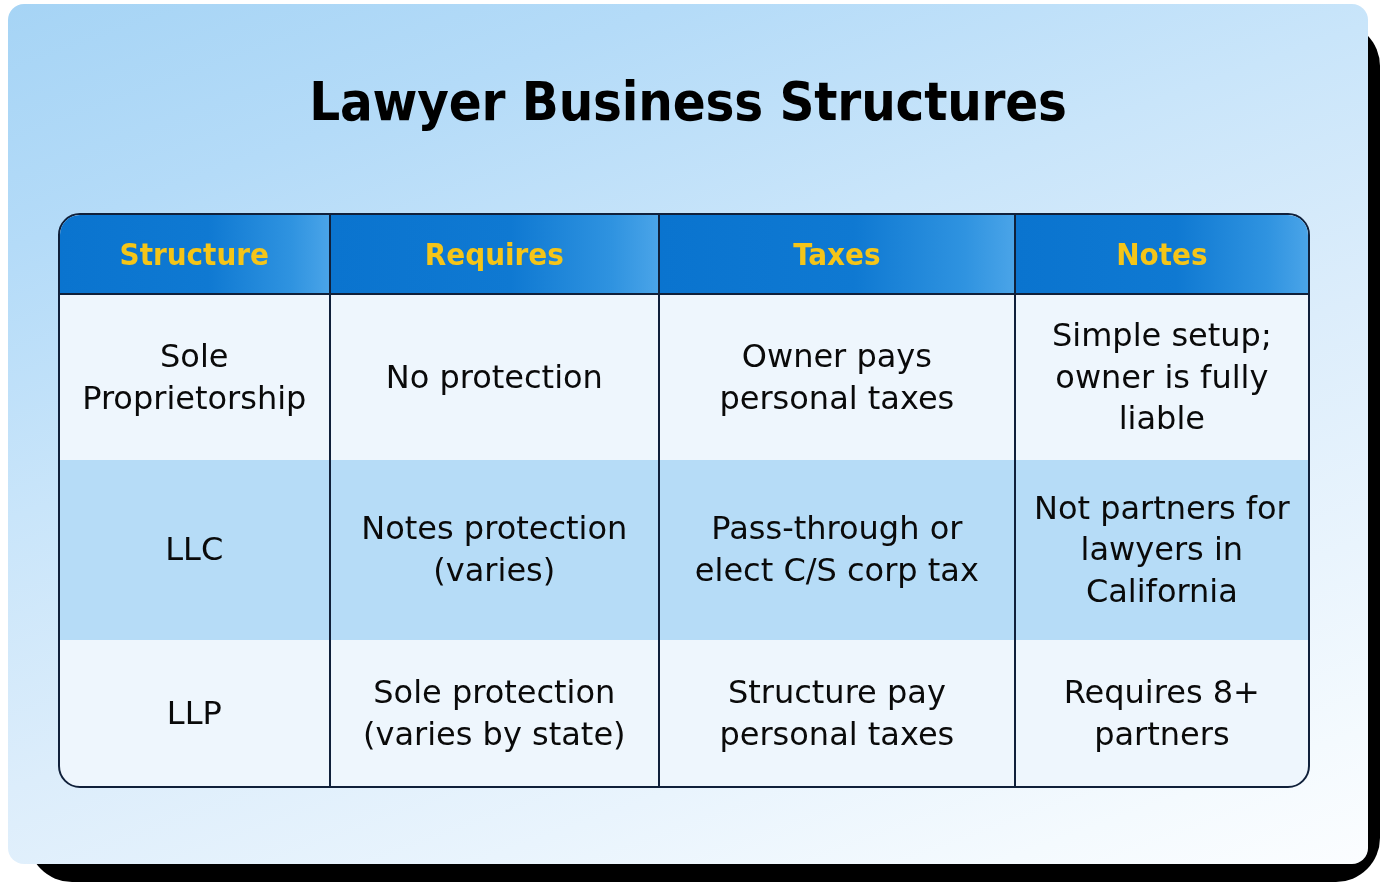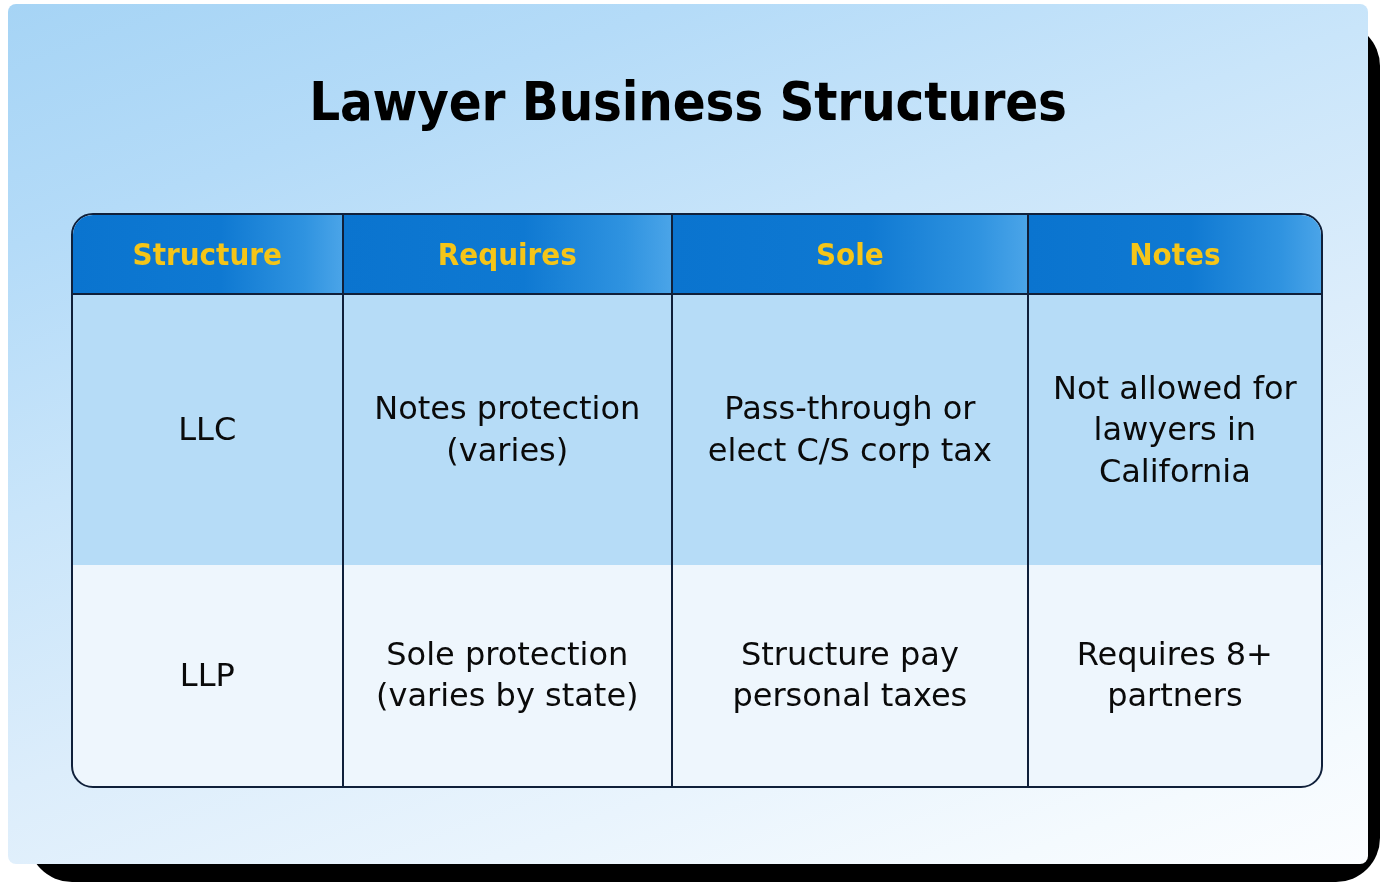--- a/index.html
+++ b/index.html
@@ -29,21 +29,21 @@
     background: #000000;
     border-radius: 44px;
   }
 
   #card {
     position: absolute;
     left: 8px;
     top: 4px;
     width: 1360px;
     height: 860px;
-    border-radius: 8px;
+    border-radius: 16px;
     background: linear-gradient(160deg,
                 #a6d4f5 0%,
                 #b4dbf8 18%,
                 #c9e5fa 38%,
                 #dcedfb 58%,
                 #e9f4fd 76%,
                 #f4fafe 90%,
                 #fbfdff 100%);
     overflow: hidden;
   }
@@ -57,21 +57,21 @@
     font-size: 54px;
     font-weight: bold;
     color: #000000;
     letter-spacing: -0.2px;
     font-family: "DejaVu Sans Condensed", "DejaVu Sans", sans-serif;
     font-stretch: condensed;
   }
 
   #table-wrap {
     position: absolute;
-    left: 63px;
+    left: 50px;
     top: 209px;
     width: 1252px;
     height: 575px;
     border: 2.5px solid #10203a;
     border-radius: 22px;
     overflow: hidden;
     background: #eef6fd;
   }
 
   table.structures {
@@ -137,31 +137,37 @@
           <col class="c-structure">
           <col class="c-liability">
           <col class="c-taxes">
           <col class="c-notes">
         </colgroup>
 
         <thead>
           <tr>
             <th>Structure</th>
             <th>Requires</th>
-            <th>Sole</th>
+            <th>Taxes</th>
             <th>Notes</th>
           </tr>
         </thead>
 
         <tbody>
+          <tr class="row-odd r0">
+            <td>Sole Proprietorship</td>
+            <td>No protection</td>
+            <td>Owner pays personal taxes</td>
+            <td>Simple setup; owner is fully liable</td>
+          </tr>
           <tr class="row-even r1">
             <td>LLC</td>
             <td>Notes protection (varies)</td>
             <td>Pass-through or elect C/S corp tax</td>
-            <td>Not allowed for lawyers in California</td>
+            <td>Not partners for lawyers in California</td>
           </tr>
           <tr class="row-odd r2">
             <td>LLP</td>
             <td>Sole protection (varies by state)</td>
             <td>Structure pay personal taxes</td>
             <td>Requires 8+ partners</td>
           </tr>
         </tbody>
       </table>
     </div>

